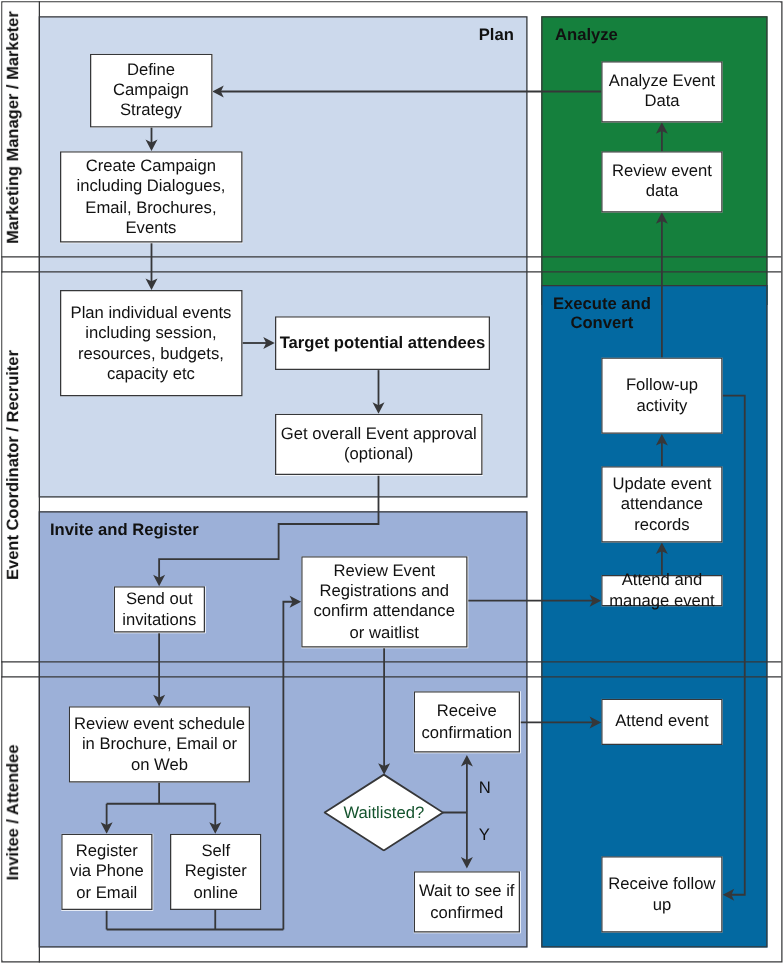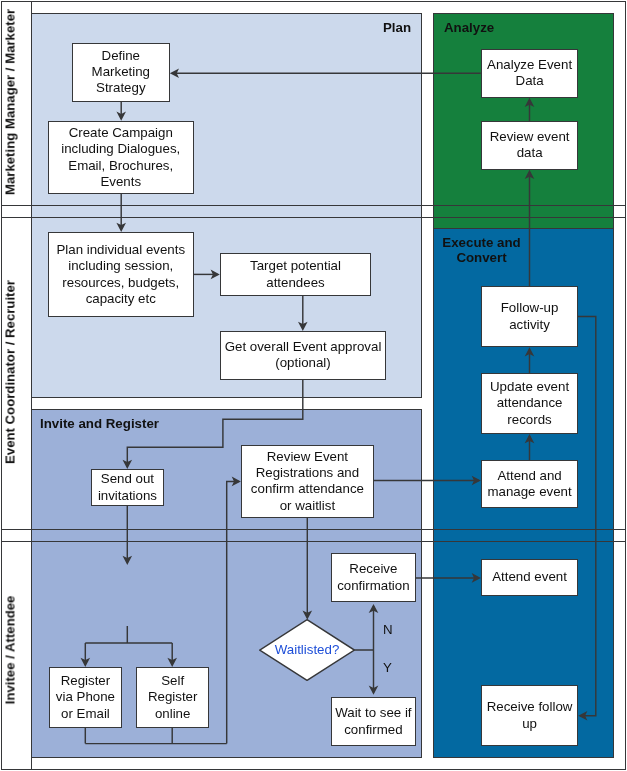--- a/index.html
+++ b/index.html
@@ -32,21 +32,21 @@
   .node{position:absolute;box-sizing:border-box;border:1.45px solid #363739;
         will-change:transform;
         background:#fff;display:flex;align-items:center;justify-content:center;
         text-align:center;font-size:13.3px;line-height:16.2px;color:#111;
         white-space:pre-line;}
 
   .diamond{position:absolute;}
   .diamond .dtext{position:absolute;left:0;top:0;width:100%;height:100%;
         will-change:transform;
         display:flex;align-items:center;justify-content:center;
-        font-size:13.3px;line-height:16.2px;color:#1d4ed8;}
+        font-size:13.3px;line-height:16.2px;color:#14532d;}
 
   .elabel{position:absolute;font-size:13.3px;line-height:14px;color:#111;
           will-change:transform;}
 
   #wires{position:absolute;left:0;top:0;width:627px;height:771px;
          pointer-events:none;}
 </style>
 </head>
 <body>
 
@@ -126,50 +126,53 @@
     <path d="M307.3,517.9 L307.3,617.5" fill="none" stroke="#363739" stroke-width="1.45" stroke-linecap="butt" stroke-linejoin="miter"></path>
     <polygon points="307.3,619.7 302.5,610.5 307.3,612.8 312.1,610.5" fill="#363739"></polygon>
     <path d="M354.4,650 L373.5,650 M373.5,650 L373.5,606.1 M373.5,650 L373.5,692.6" fill="none" stroke="#363739" stroke-width="1.45" stroke-linecap="butt" stroke-linejoin="miter"></path>
     <polygon points="373.5,603.9 368.7,613.1 373.5,610.8 378.3,613.1" fill="#363739"></polygon>
     <polygon points="373.5,694.8 368.7,685.6 373.5,687.9 378.3,685.6" fill="#363739"></polygon>
     <path d="M415.7,577.9 L478.7,577.9" fill="none" stroke="#363739" stroke-width="1.45" stroke-linecap="butt" stroke-linejoin="miter"></path>
     <polygon points="480.9,577.9 471.7,573.1 474,577.9 471.7,582.7" fill="#363739"></polygon>
   </svg>
 
   <div class="node" style="left:72.4px;top:42.8px;width:97.6px;height:58.7px;">Define
-Marketing
+Campaign
 Strategy</div>
   <div class="node" style="left:48.4px;top:120.8px;width:145.5px;height:73px;">Create Campaign
 including Dialogues,
 Email, Brochures,
 Events</div>
   <div class="node" style="left:480.8px;top:49.1px;width:97.2px;height:48.7px;">Analyze Event
 Data</div>
   <div class="node" style="left:480.8px;top:121.1px;width:97.2px;height:48.7px;">Review event
 data</div>
   <div class="node" style="left:48.4px;top:231.9px;width:145.5px;height:85.1px;">Plan individual events
 including session,
 resources, budgets,
 capacity etc</div>
-  <div class="node" style="left:219.8px;top:252.9px;width:151px;height:43.2px;">Target potential attendees</div>
+  <div class="node" style="left:219.8px;top:252.9px;width:172px;height:43.2px;font-weight:bold;">Target potential attendees</div>
   <div class="node" style="left:480.9px;top:286px;width:97.1px;height:61.2px;">Follow-up
 activity</div>
   <div class="node" style="left:219.7px;top:331px;width:166px;height:48.8px;">Get overall Event approval
 (optional)</div>
   <div class="node" style="left:480.9px;top:372.9px;width:97.1px;height:61.1px;">Update event
 attendance
 records</div>
-  <div class="node" style="left:480.9px;top:460px;width:97.1px;height:48px;">Attend and
+  <div class="node" style="left:480.9px;top:460px;width:97.1px;height:25px;">Attend and
 manage event</div>
   <div class="node" style="left:90.8px;top:469px;width:72.9px;height:37px;">Send out
 invitations</div>
   <div class="node" style="left:240.9px;top:445px;width:132.8px;height:72.9px;">Review Event
 Registrations and
 confirm attendance
 or waitlist</div>
+  <div class="node" style="left:54.5px;top:564.9px;width:145.2px;height:61px;">Review event schedule
+in Brochure, Email or
+on Web</div>
   <div class="node" style="left:48.8px;top:666.9px;width:72.9px;height:61px;">Register
 via Phone
 or Email</div>
   <div class="node" style="left:135.5px;top:666.9px;width:73.3px;height:61px;">Self
 Register
 online</div>
   <div class="node" style="left:330.9px;top:552.9px;width:84.8px;height:49px;">Receive
 confirmation</div>
   <div class="node" style="left:330.9px;top:696.9px;width:84.8px;height:49px;">Wait to see if
 confirmed</div>

